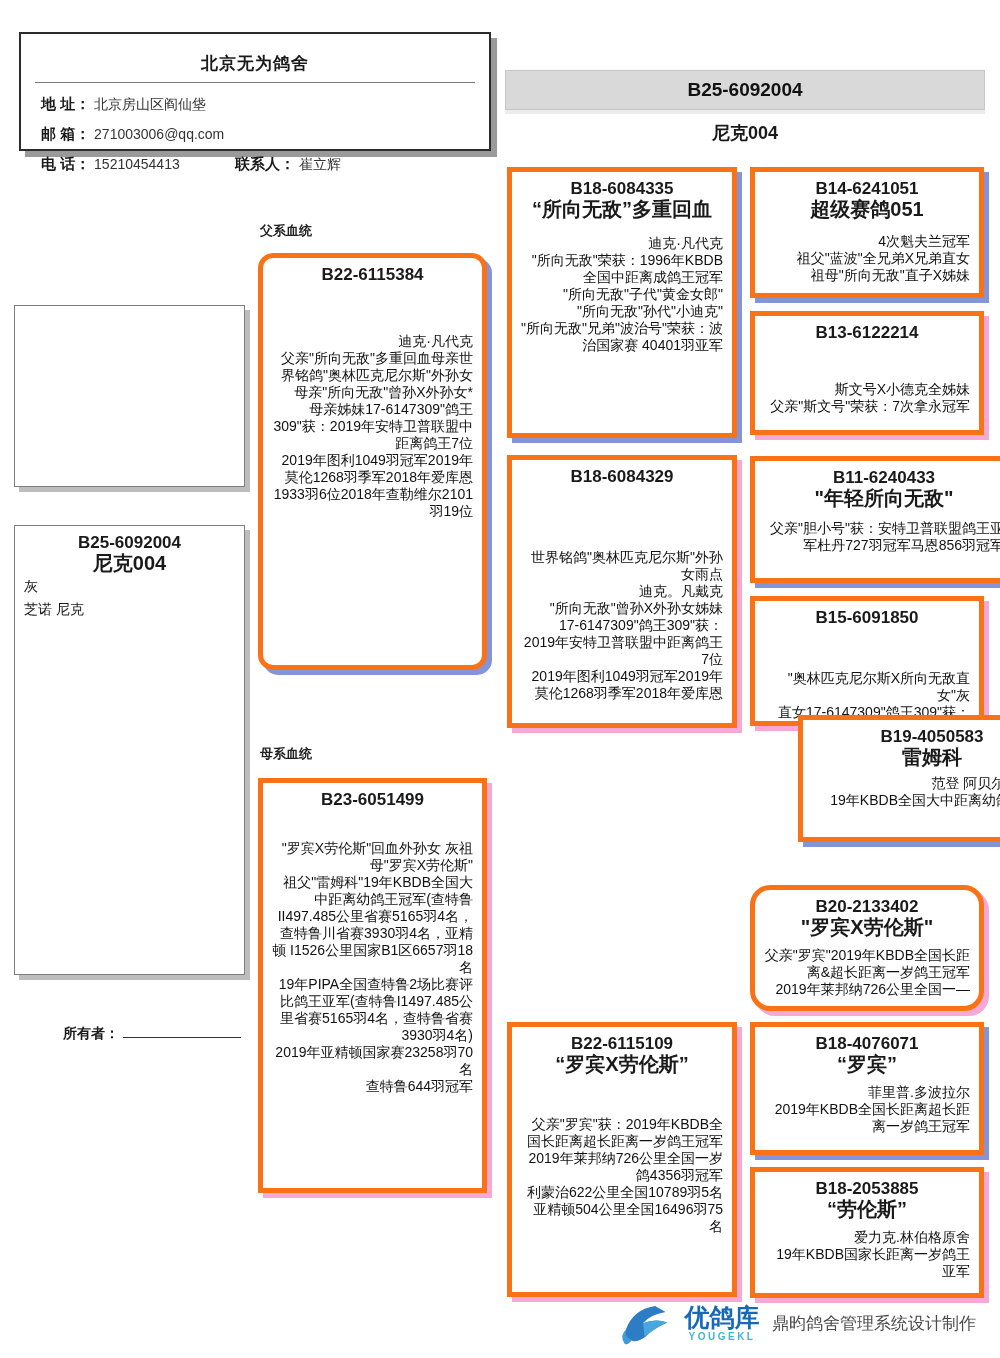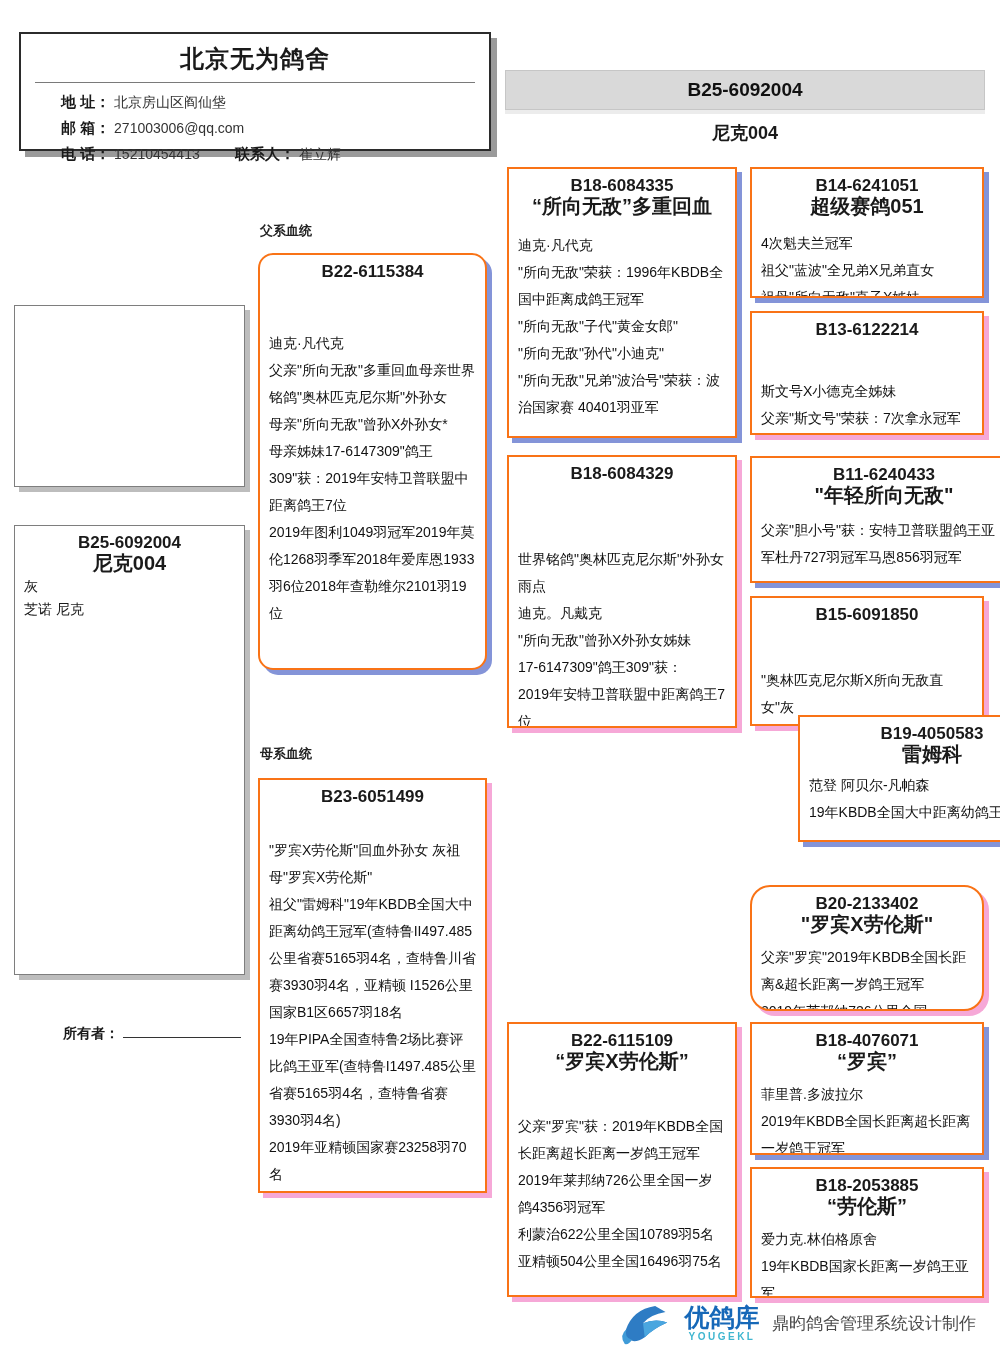--- a/index.html
+++ b/index.html
@@ -3,47 +3,47 @@
 <meta charset="utf-8">
 <style>
   * { margin:0; padding:0; box-sizing:border-box; }
   html,body { background:#ffffff; }
   body { font-family:"Liberation Sans","DejaVu Sans",sans-serif; color:#1a1a1a; }
   #page { position:relative; width:1000px; height:1358px; background:#ffffff; overflow:hidden; }
 
   
   .loft-card { position:absolute; left:19px; top:32px; width:472px; height:119px;
     background:#fff; border:2px solid #2b2b2b; box-shadow:6px 6px 0 #9a9a9a; }
-  .loft-title { text-align:center; font-size:24px; font-weight:bold; margin-top:9px; letter-spacing:1px; }
+  .loft-title { text-align:center; font-size:17px; font-weight:bold; margin-top:18px; letter-spacing:1px; }
   .loft-divider { border:none; border-top:1px solid #7a7a7a; margin:7px 14px 6px 14px; }
-  .loft-row { position:relative; padding-left:40px; font-size:14px; line-height:25px; }
+  .loft-row { position:relative; padding-left:20px; font-size:14px; line-height:30px; }
   .loft-row .lbl { font-weight:bold; font-size:15px; }
   .loft-row .val { color:#333; }
   .loft-contact { position:absolute; left:214px; top:0; }
 
   
   .ring-banner { position:absolute; left:505px; top:70px; width:480px; height:40px;
     background:#d9d9d9; border:1px solid #c6c6c6; box-shadow:0 4px 0 #ececec;
     display:flex; align-items:center; justify-content:center;
     font-size:19px; font-weight:bold; color:#111; }
   .banner-name { position:absolute; left:505px; top:121px; width:480px; text-align:center;
     font-size:18px; font-weight:bold; }
 
   
   .gen-label { position:absolute; font-size:13px; font-weight:bold; color:#222; }
 
   
-  .pbox { position:absolute; background:#fff; border:2px solid #f97316;
+  .pbox { position:absolute; background:#fff; border:5px solid #f97316;
     padding:7px 9px; overflow:hidden; }
   .pbox.male   { box-shadow:5px 5px 0 #8494d8; }
   .pbox.female { box-shadow:5px 5px 0 #f6a8d7; }
   .pbox.plain  { border:1px solid #7e7e7e; box-shadow:5px 5px 0 #bdbdbd; }
   .ring  { text-align:center; font-weight:bold; font-size:17px; line-height:20px; }
   .sub   { text-align:center; font-weight:bold; font-size:20px; line-height:20px; }
-  .pbody { font-size:14px; line-height:27px; white-space:pre-line; color:#111; }
+  .pbody { font-size:14px; line-height:17px; white-space:pre-line; color:#111;text-align:right; }
 
   
   .subject-details { font-size:14px; line-height:23px; white-space:pre-line; margin-top:2px; }
 
   
   .owner { position:absolute; left:63px; top:1024px; font-size:14px; font-weight:bold; }
   .owner-line { display:inline-block; width:118px; border-bottom:1px solid #333; height:14px; }
 
   
   .footer-logo { position:absolute; left:617px; top:1299px; width:52px; height:52px; }

